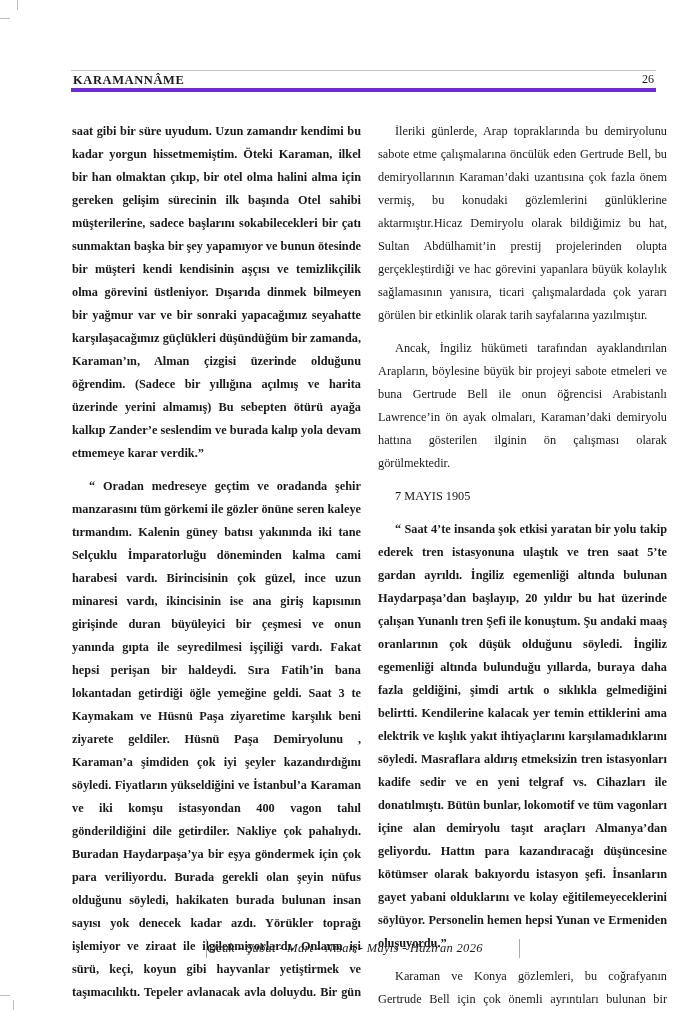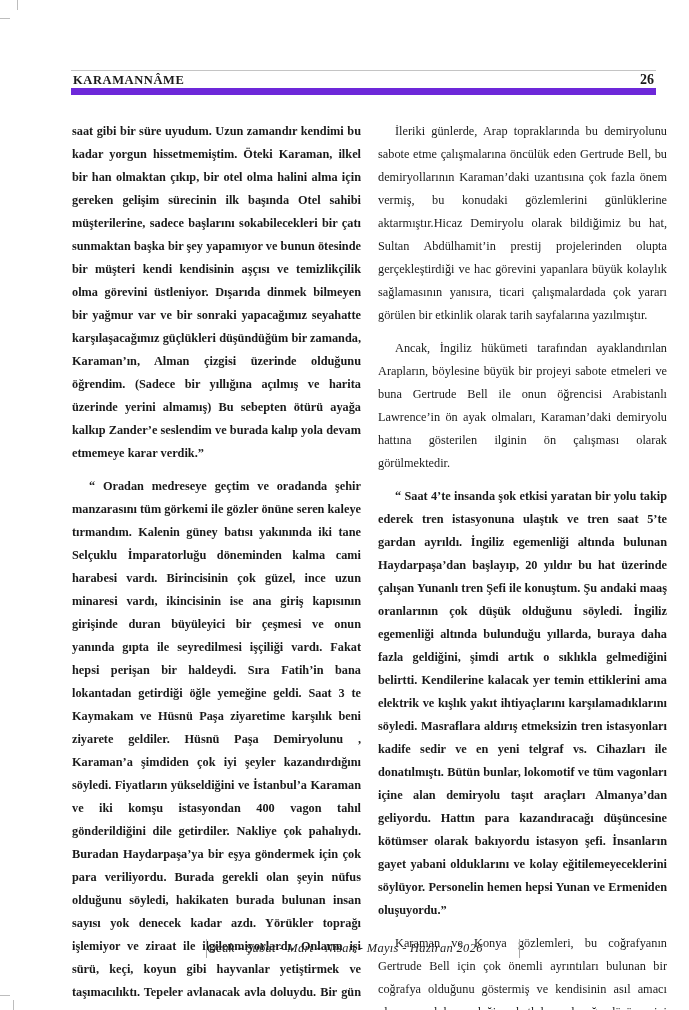--- a/index.html
+++ b/index.html
@@ -1,23 +1,23 @@
 <!DOCTYPE html>
 <html><head>
 <meta charset="utf-8">
 <style>
   html, body { margin: 0; padding: 0; background: #ffffff; }
   body { width: 689px; height: 1010px; position: relative; overflow: hidden;
          font-family: "Liberation Serif", "DejaVu Serif", serif; color: #1a1a1a; }
   .crop { position: absolute; background: #bdbdbd; }
   .header { position: absolute; left: 71px; top: 70px; width: 585px; height: 17px;
-            border-top: 1px solid #c4c4c4; border-bottom: 7px solid #6d28d9; }
+            border-top: 1px solid #c4c4c4; border-bottom: 4px solid #6d28d9; }
   .header-title { position: absolute; left: 2px; top: 2px; font-weight: bold; font-size: 12.5px;
                   letter-spacing: 0.6px; color: #1a1a1a; }
-  .header-page { position: absolute; right: 2px; top: 1px; font-weight: bold; font-size: 14px; text-align: center; }
+  .header-page { position: absolute; right: 2px; top: 1px; font-weight: normal; font-size: 12px; text-align: center; }
   .col { position: absolute; top: 120px; width: 289px; font-size: 12.3px; line-height: 23px;
          text-align: justify; hyphens: manual; }
   .col.left { left: 72px; }
   .col.right { left: 378px; }
   .col p { margin: 0 0 10px 0; text-indent: 17px; }
   .col p.noindent { text-indent: 0; }
   .col p.bold { font-weight: bold; }
   .col p.date { font-weight: normal; margin-bottom: 10px; }
   .footer { position: absolute; left: 206px; top: 939px; width: 312px; height: 19px;
             border-left: 1px solid #aaaaaa; border-right: 1px solid #aaaaaa;
@@ -38,17 +38,18 @@
 </div>
 
 <div class="col left">
   <p class="noindent bold">saat gibi bir süre uyudum. Uzun zamandır kendimi bu kadar yorgun hissetmemiştim. Öteki Karaman, ilkel bir han olmaktan çıkıp, bir otel olma halini alma için gereken gelişim sürecinin ilk başında Otel sahibi müşterilerine, sadece başlarını sokabilecekleri bir çatı sunmaktan başka bir şey yapamıyor ve bunun ötesinde bir müşteri kendi kendisinin aşçısı ve temizlikçilik olma görevini üstleniyor. Dışarıda dinmek bilmeyen bir yağmur var ve bir sonraki yapacağımız seyahatte karşılaşacağımız güçlükleri düşündüğüm bir zamanda, Karaman’ın, Alman çizgisi üzerinde olduğunu öğrendim. (Sadece bir yıllığına açılmış ve harita üzerinde yerini almamış) Bu sebepten ötürü ayağa kalkıp Zander’e seslendim ve burada kalıp yola devam etmemeye karar verdik.”</p>
   <p class="bold">“ Oradan medreseye geçtim ve oradanda şehir manzarasını tüm görkemi ile gözler önüne seren kaleye tırmandım. Kalenin güney batısı yakınında iki tane Selçuklu İmparatorluğu döneminden kalma cami harabesi vardı. Birincisinin çok güzel, ince uzun minaresi vardı, ikincisinin ise ana giriş kapısının girişinde duran büyüleyici bir çeşmesi ve onun yanında gıpta ile seyredilmesi işçiliği vardı. Fakat hepsi perişan bir haldeydi. Sıra Fatih’in bana lokantadan getirdiği öğle yemeğine geldi. Saat 3 te Kaymakam ve Hüsnü Paşa ziyaretime karşılık beni ziyarete geldiler. Hüsnü Paşa Demiryolunu , Karaman’a şimdiden çok iyi şeyler kazandırdığını söyledi. Fiyatların yükseldiğini ve İstanbul’a Karaman ve iki komşu istasyondan 400 vagon tahıl gönderildiğini dile getirdiler. Nakliye çok pahalıydı. Buradan Haydarpaşa’ya bir eşya göndermek için çok para veriliyordu. Burada gerekli olan şeyin nüfus olduğunu söyledi, hakikaten burada bulunan insan sayısı yok denecek kadar azdı. Yörükler toprağı işlemiyor ve ziraat ile ilgilenmiyorlardı. Onların işi sürü, keçi, koyun gibi hayvanlar yetiştirmek ve taşımacılıktı. Tepeler avlanacak avla doluydu. Bir gün önce ava çıkmışlardı ve çok iyi bir yaban koyunu ile geri dönmüşlerdi.”</p>
 </div>
 
 <div class="col right">
   <p>İleriki günlerde, Arap topraklarında bu demiryolunu sabote etme çalışmalarına öncülük eden Gertrude Bell, bu demiryollarının Karaman’daki uzantısına çok fazla önem vermiş, bu konudaki gözlemlerini günlüklerine aktarmıştır.Hicaz Demiryolu olarak bildiğimiz bu hat, Sultan Abdülhamit’in prestij projelerinden olupta gerçekleştirdiği ve hac görevini yapanlara büyük kolaylık sağlamasının yanısıra, ticari çalışmalardada çok yararı görülen bir etkinlik olarak tarih sayfalarına yazılmıştır.</p>
   <p>Ancak, İngiliz hükümeti tarafından ayaklandırılan Arapların, böylesine büyük bir projeyi sabote etmeleri ve buna Gertrude Bell ile onun öğrencisi Arabistanlı Lawrence’in ön ayak olmaları, Karaman’daki demiryolu hattına gösterilen ilginin ön çalışması olarak görülmektedir.</p>
+  <p class="date">7 MAYIS 1905</p>
   <p class="bold">“ Saat 4’te insanda şok etkisi yaratan bir yolu takip ederek tren istasyonuna ulaştık ve tren saat 5’te gardan ayrıldı. İngiliz egemenliği altında bulunan Haydarpaşa’dan başlayıp, 20 yıldır bu hat üzerinde çalışan Yunanlı tren Şefi ile konuştum. Şu andaki maaş oranlarının çok düşük olduğunu söyledi. İngiliz egemenliği altında bulunduğu yıllarda, buraya daha fazla geldiğini, şimdi artık o sıklıkla gelmediğini belirtti. Kendilerine kalacak yer temin ettiklerini ama elektrik ve kışlık yakıt ihtiyaçlarını karşılamadıklarını söyledi. Masraflara aldırış etmeksizin tren istasyonları kadife sedir ve en yeni telgraf vs. Cihazları ile donatılmıştı. Bütün bunlar, lokomotif ve tüm vagonları içine alan demiryolu taşıt araçları Almanya’dan geliyordu. Hattın para kazandıracağı düşüncesine kötümser olarak bakıyordu istasyon şefi. İnsanların gayet yabani olduklarını ve kolay eğitilemeyeceklerini söylüyor. Personelin hemen hepsi Yunan ve Ermeniden oluşuyordu.”</p>
   <p>Karaman ve Konya gözlemleri, bu coğrafyanın Gertrude Bell için çok önemli ayrıntıları bulunan bir coğrafya olduğunu göstermiş ve kendisinin asıl amacı olan casusluk mesleğine katkıları olacağı düşüncesini yazmayıda ihmal etmemiştir. Gittiği yerlerde ilk önce stratejik konumunu belirleyip, daha sonra bu bölgenin haritalandırılması noktasında çalışmalar yapmıştır.</p>
 </div>
 
 <div class="footer">Ocak - Şubat - Mart - Nisan - Mayıs - Haziran 2026</div>
 
 </body></html>

